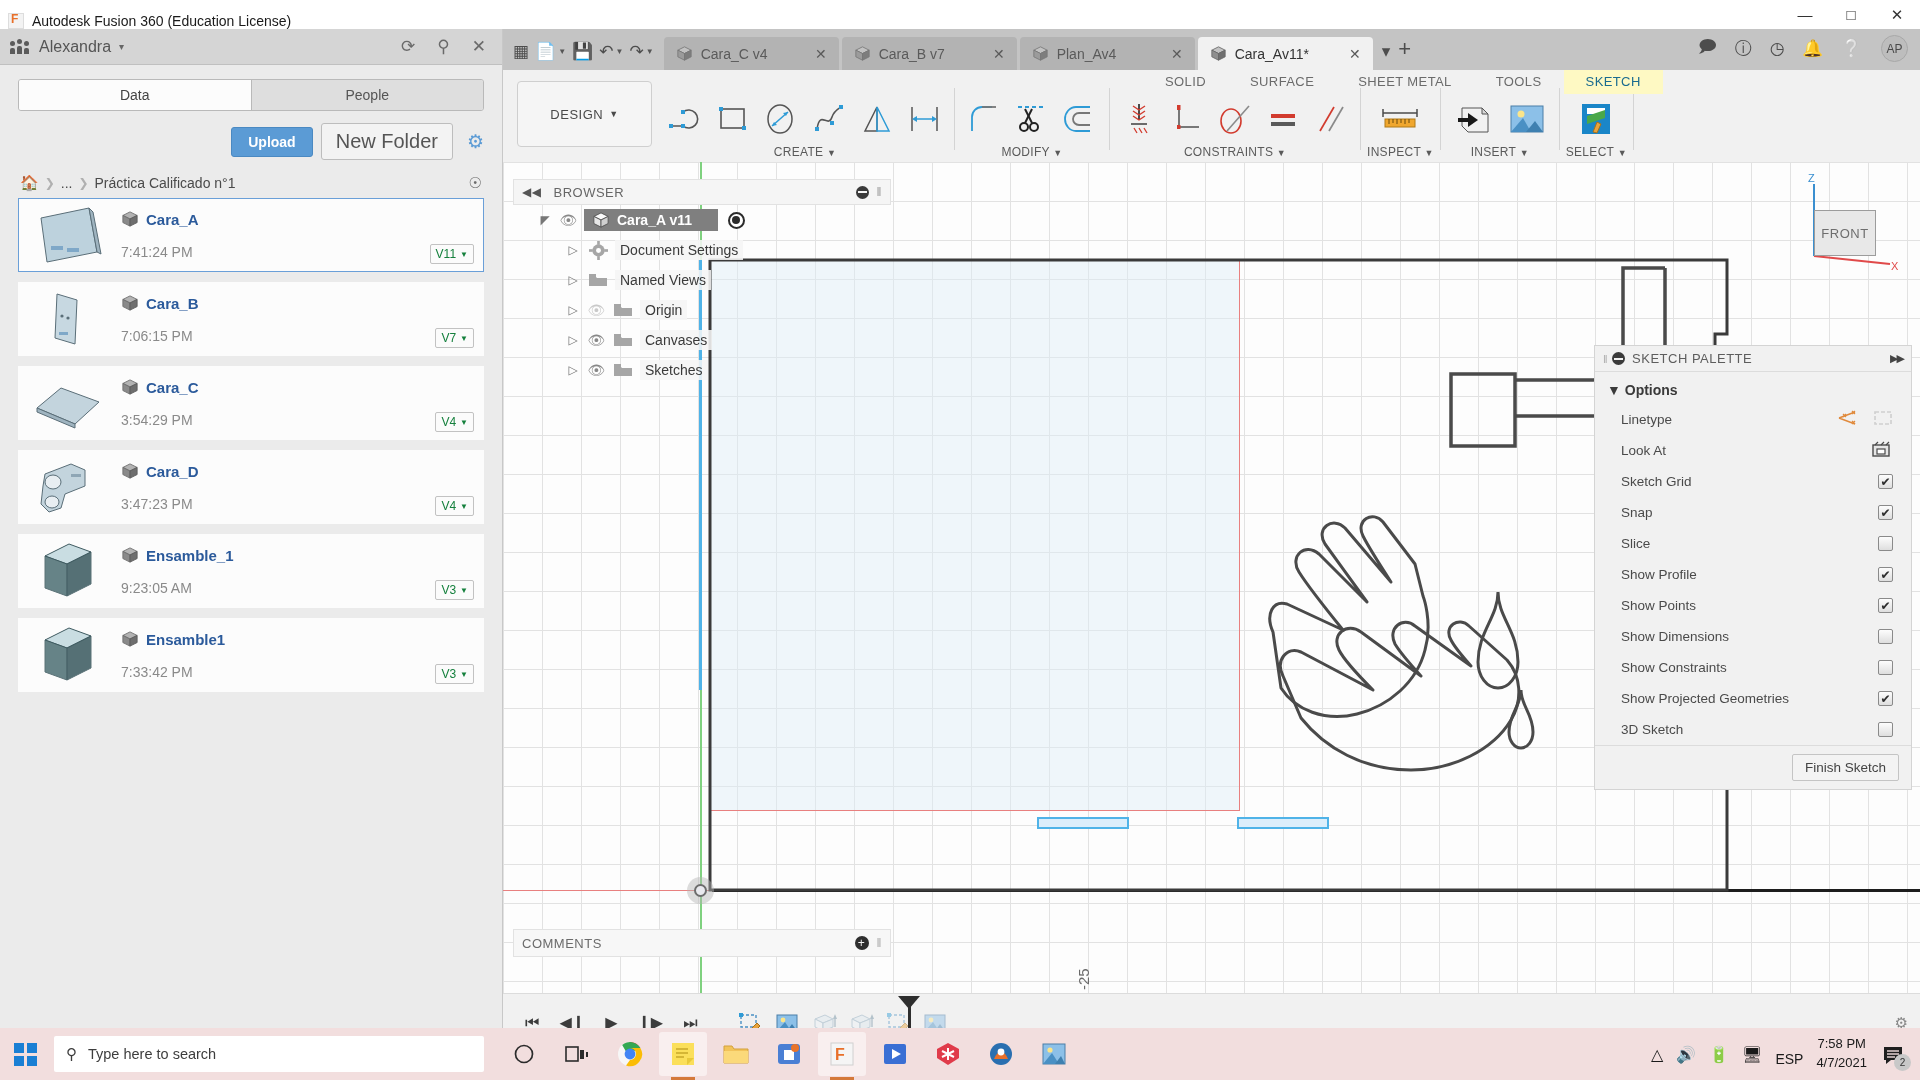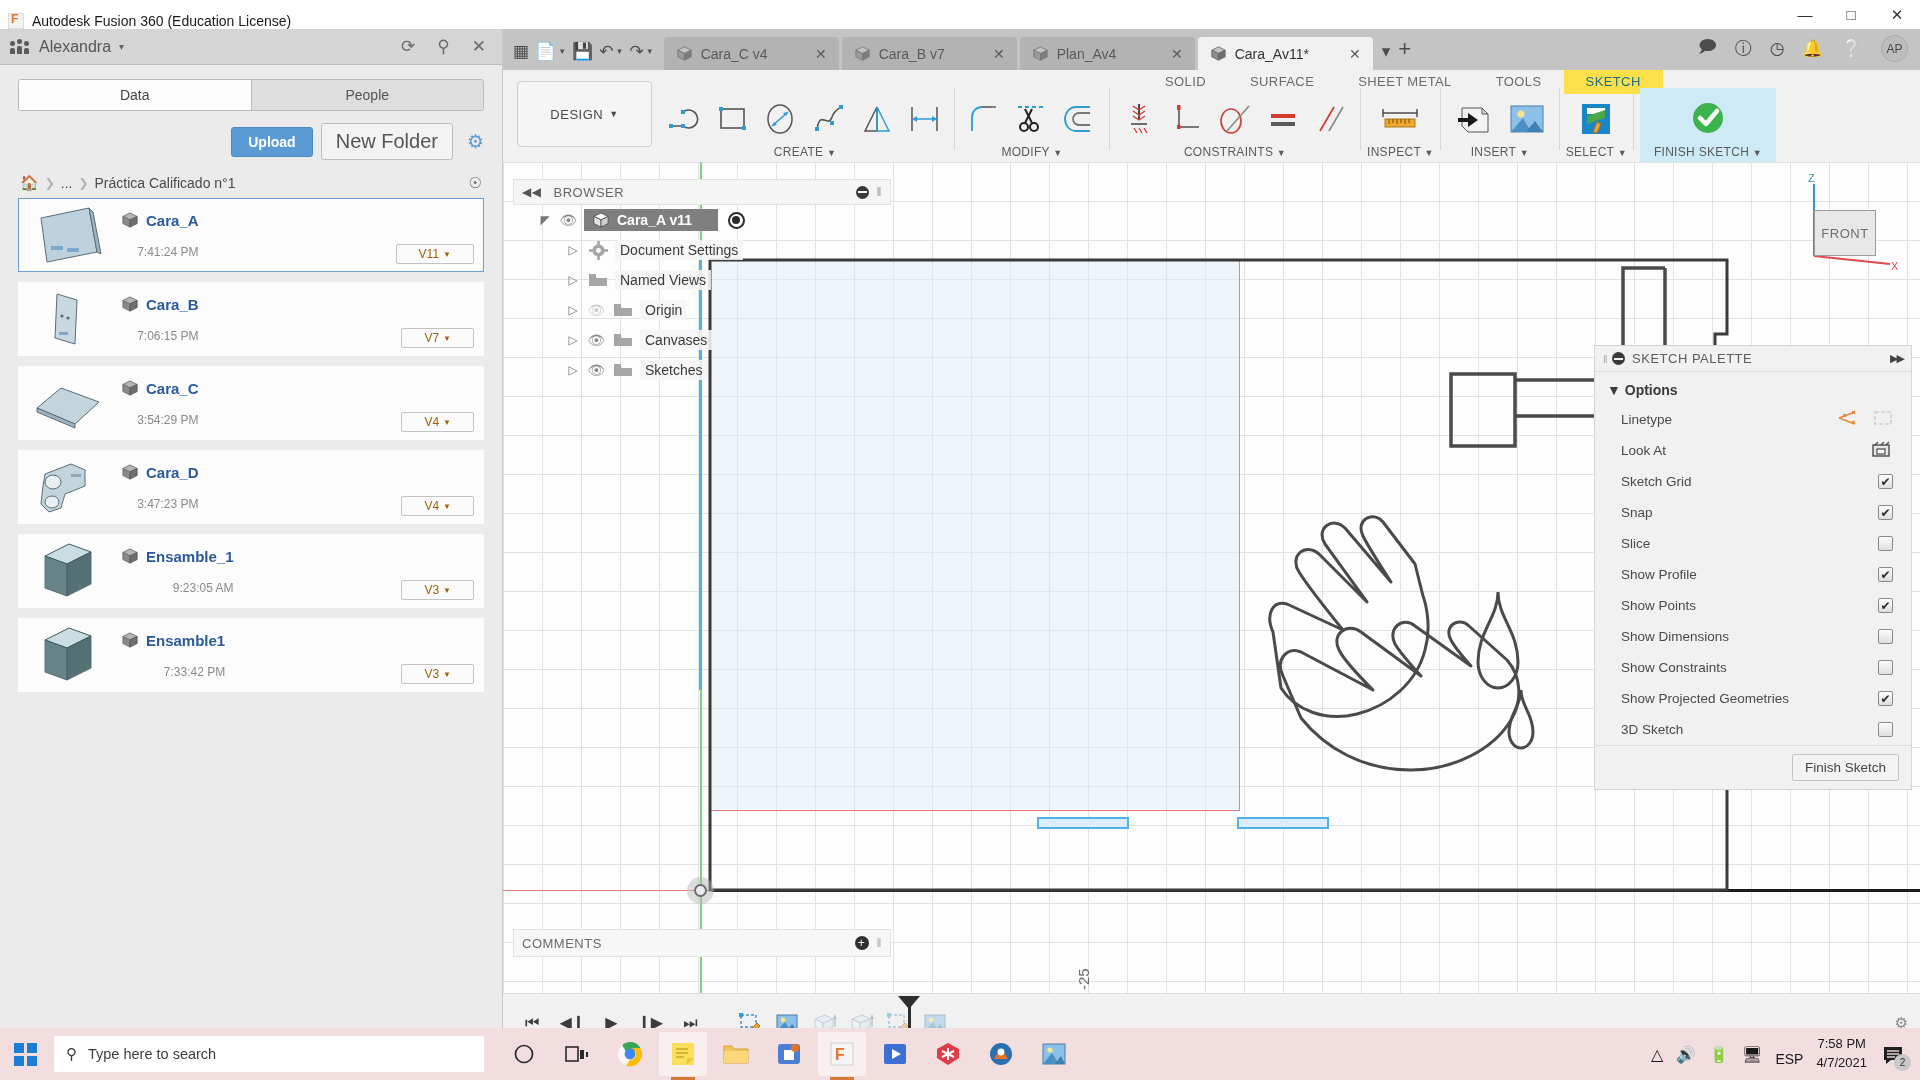--- a/index.html
+++ b/index.html
@@ -69,23 +69,23 @@
   .dp-list { margin: 4px 18px 0 18px; }
   .dp-item { background: #fcfcfc; height: 74px; display: flex; align-items: center;
     position: relative; margin-bottom: 10px; border: 1px solid transparent; }
   .dp-item.selected { border: 1px solid #6a9fd8; }
   .dp-thumb { width: 78px; height: 66px; margin-left: 10px; flex: 0 0 78px;
     display: flex; align-items: center; justify-content: center; }
   .dp-meta { margin-left: 14px; }
   .dp-name-row { display: flex; align-items: center; gap: 7px; }
   .dp-cube { width: 18px; height: 16px; }
   .dp-name { font-size: 15px; font-weight: bold; color: #2b5a9b; }
-  .dp-time { font-size: 12px; color: #8a8a8a; margin-top: 16px; text-align: right; }
-  .dp-ver { position: absolute; right: 9px; bottom: 7px; font-size: 12px; color: #a16207;
-    border: 1px solid #c2c2c2; border-radius: 2px; padding: 2px 22px; background: #fbfbfb;
+  .dp-time { font-size: 14px; color: #8a8a8a; margin-top: 16px; }
+  .dp-ver { position: absolute; right: 9px; bottom: 7px; font-size: 12px; color: #15803d;
+    border: 1px solid #c2c2c2; border-radius: 2px; padding: 2px 5px; background: #fbfbfb;
     display: flex; align-items: center; gap: 4px; justify-content: space-between; }
   .dp-ver .vcaret { font-size: 8px; }
 
   
   .fusion { position: absolute; left: 503px; top: 29px; width: 1417px; height: 1022px; background: #f1f1f1; }
 
   .tabbar { height: 41px; background: #c4c4c4; display: flex; align-items: flex-end; position: relative; }
   .qat { display: flex; align-items: center; gap: 6px; padding: 0 10px 8px 10px; }
   .qat-btn { color: #4d4d4d; font-size: 17px; display: flex; align-items: center; gap: 2px; }
   .qat-caret { font-size: 8px; color: #555; }
@@ -98,21 +98,21 @@
   .doc-x { font-size: 14px; color: #5a5a5a; }
   .tab-right { margin-left: auto; display: flex; align-items: center; gap: 18px; padding: 0 12px 7px 8px; }
   .tr-btn { font-size: 17px; color: #4d4d4d; }
   .avatar { width: 27px; height: 27px; border-radius: 50%; background: #bdbdbd; color: #4a4a4a;
     font-size: 12px; display: flex; align-items: center; justify-content: center; border: 1px solid #a8a8a8;}
 
   
   .ribbon { height: 92px; background: #f1f1f1; position: relative; display: flex; }
   .ribbon-tabs { position: absolute; left: 640px; top: 0; display: flex; height: 24px; }
   .rb-tab { padding: 4px 22px 3px 22px; font-size: 13px; color: #6b6b6b; letter-spacing: .4px; }
-  .rb-tab.active { background: #fde047; color: #1a6b8f; }
+  .rb-tab.active { background: #fef9c3; color: #1a6b8f; }
   .design-box { width: 135px; height: 66px; margin: 11px 0 0 14px; border: 1px solid #cfcfcf;
     border-radius: 4px; background: #f5f5f5; display: flex; align-items: center; justify-content: center;
     font-size: 13px; color: #4a4a4a; letter-spacing: .5px; }
   .rgroup { display: flex; flex-direction: column; align-items: center; justify-content: flex-end;
      position: relative; padding-bottom: 3px; }
   .rg-icons { display: flex; align-items: flex-end; gap: 2px; height: 58px; }
   .rg-label { font-size: 12px; color: #5a5a5a; letter-spacing: .3px; margin-top: 2px; }
   .ricon { width: 46px; height: 48px; display: flex; align-items: center; justify-content: center; }
   .ricon.big { width: 52px; }
   .rsep { width: 1px; background: #d4d4d4; height: 62px; align-self: flex-end; margin: 0 6px 12px 6px; }
@@ -717,34 +717,20 @@
             </div>
           </div>
           <div class="rg-label">
             <span>SELECT</span>
             <span style="font-size:9px">▼</span>
           </div>
         </div>
 
         <div class="rsep"></div>
 
-        <div class="rgroup finish-sketch-cell" style="padding:0 14px 3px 14px; height:74px; justify-content:flex-end;">
-          <div class="rg-icons">
-            <div class="ricon big">
-              <svg width="42" height="40" viewBox="0 0 42 40">
-                <circle cx="21" cy="19" r="15" fill="#3cb44b"></circle>
-                <path d="M13,19 L19,25 L30,12" fill="none" stroke="#fff" stroke-width="4.5" stroke-linecap="round" stroke-linejoin="round"></path>
-              </svg>
-            </div>
-          </div>
-          <div class="rg-label">
-            <span>FINISH SKETCH</span>
-            <span style="font-size:9px">▼</span>
-          </div>
-        </div>
       </div>
     </div>
 
     <div class="canvas">
 
       <div class="canvas-shade"></div>
       <div class="red-frame"></div>
       <div class="axis-x"></div>
       <div class="axis-y-green"></div>
       <div class="axis-y-blue"></div>

